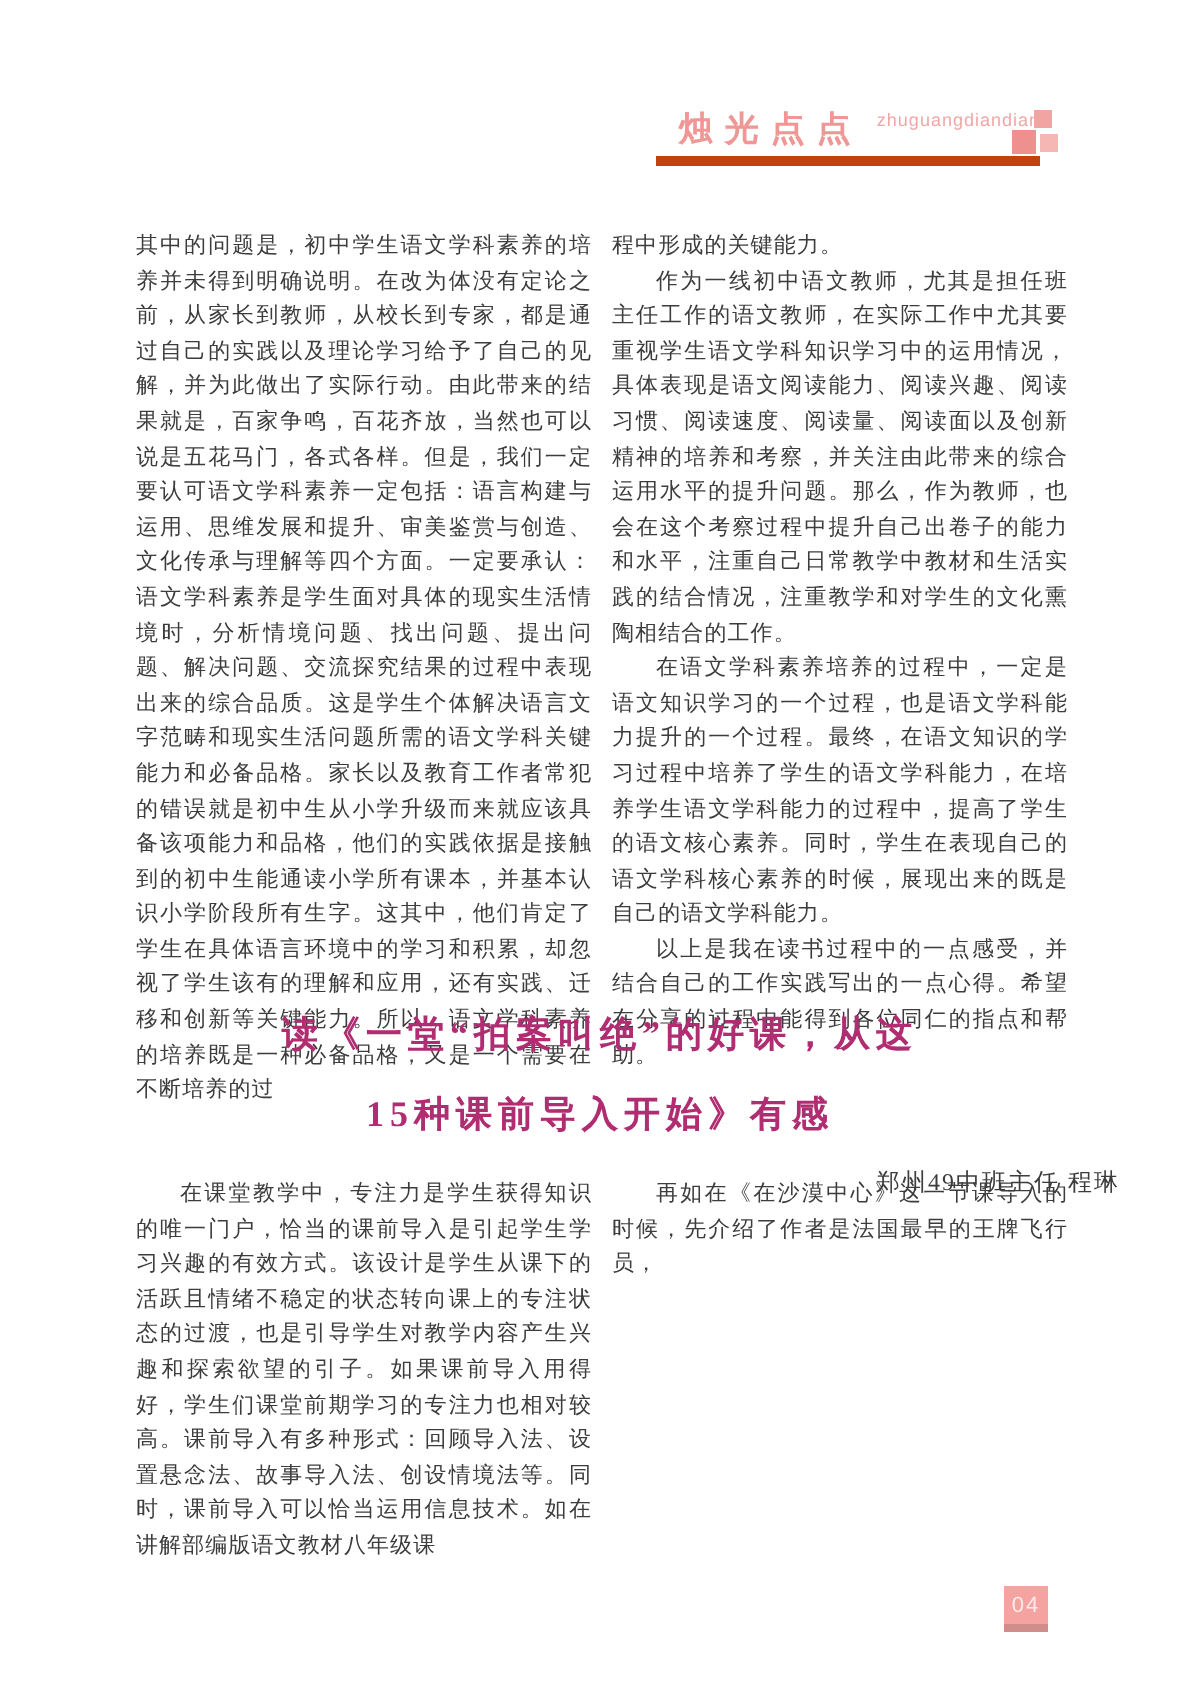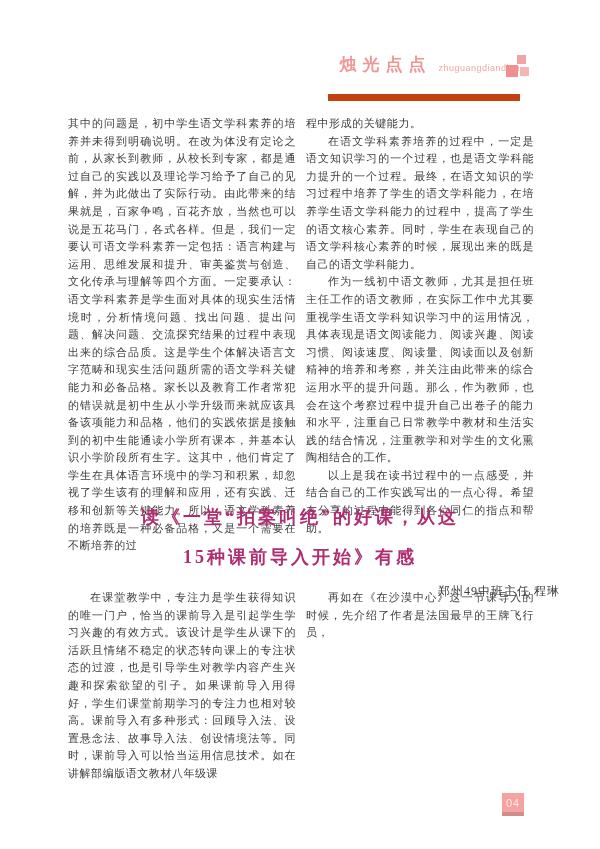--- a/index.html
+++ b/index.html
@@ -8,24 +8,24 @@
     width:600px;height:849px;
     background:#ffffff;
     font-family:"Liberation Serif","DejaVu Serif",serif;
     overflow:hidden;
   }
 
   
   .header{
     position:absolute;
     left:328px;top:56px;width:192px;
-    display:flex;align-items:flex-end;justify-content:flex-end;
+    display:flex;align-items:flex-start;justify-content:flex-end;
     gap:7px;
-    padding-bottom:21px;
-    border-bottom:7px solid #c2410c;
+    padding-bottom:5px;
+    border-bottom:5px solid #c2410c;
   }
   .hdr-cn{
     color:#ee9795;
     font-size:17px;
     font-weight:bold;
     letter-spacing:6px;
     line-height:1;
     white-space:nowrap;
   }
   .hdr-py{
@@ -106,22 +106,22 @@
       <i class="sq sq3"></i>
     </span>
   </div>
 
   <div class="cols top">
     <div class="col">
       <p>其中的问题是，初中学生语文学科素养的培养并未得到明确说明。在改为体没有定论之前，从家长到教师，从校长到专家，都是通过自己的实践以及理论学习给予了自己的见解，并为此做出了实际行动。由此带来的结果就是，百家争鸣，百花齐放，当然也可以说是五花马门，各式各样。但是，我们一定要认可语文学科素养一定包括：语言构建与运用、思维发展和提升、审美鉴赏与创造、文化传承与理解等四个方面。一定要承认：语文学科素养是学生面对具体的现实生活情境时，分析情境问题、找出问题、提出问题、解决问题、交流探究结果的过程中表现出来的综合品质。这是学生个体解决语言文字范畴和现实生活问题所需的语文学科关键能力和必备品格。家长以及教育工作者常犯的错误就是初中生从小学升级而来就应该具备该项能力和品格，他们的实践依据是接触到的初中生能通读小学所有课本，并基本认识小学阶段所有生字。这其中，他们肯定了学生在具体语言环境中的学习和积累，却忽视了学生该有的理解和应用，还有实践、迁移和创新等关键能力。所以，语文学科素养的培养既是一种必备品格，又是一个需要在不断培养的过</p>
     </div>
     <div class="col">
       <p>程中形成的关键能力。</p>
+      <p class="indent">作为一线初中语文教师，尤其是担任班主任工作的语文教师，在实际工作中尤其要重视学生语文学科知识学习中的运用情况，具体表现是语文阅读能力、阅读兴趣、阅读习惯、阅读速度、阅读量、阅读面以及创新精神的培养和考察，并关注由此带来的综合运用水平的提升问题。那么，作为教师，也会在这个考察过程中提升自己出卷子的能力和水平，注重自己日常教学中教材和生活实践的结合情况，注重教学和对学生的文化熏陶相结合的工作。</p>
       <p class="indent">在语文学科素养培养的过程中，一定是语文知识学习的一个过程，也是语文学科能力提升的一个过程。最终，在语文知识的学习过程中培养了学生的语文学科能力，在培养学生语文学科能力的过程中，提高了学生的语文核心素养。同时，学生在表现自己的语文学科核心素养的时候，展现出来的既是自己的语文学科能力。</p>
-      <p class="indent">作为一线初中语文教师，尤其是担任班主任工作的语文教师，在实际工作中尤其要重视学生语文学科知识学习中的运用情况，具体表现是语文阅读能力、阅读兴趣、阅读习惯、阅读速度、阅读量、阅读面以及创新精神的培养和考察，并关注由此带来的综合运用水平的提升问题。那么，作为教师，也会在这个考察过程中提升自己出卷子的能力和水平，注重自己日常教学中教材和生活实践的结合情况，注重教学和对学生的文化熏陶相结合的工作。</p>
       <p class="indent">以上是我在读书过程中的一点感受，并结合自己的工作实践写出的一点心得。希望在分享的过程中能得到各位同仁的指点和帮助。</p>
     </div>
   </div>
 
   <div class="art-title">
     <div>读《一堂“拍案叫绝”的好课，从这</div>
     <div>15种课前导入开始》有感</div>
   </div>
   <div class="byline">郑州49中班主任  程琳</div>
 

